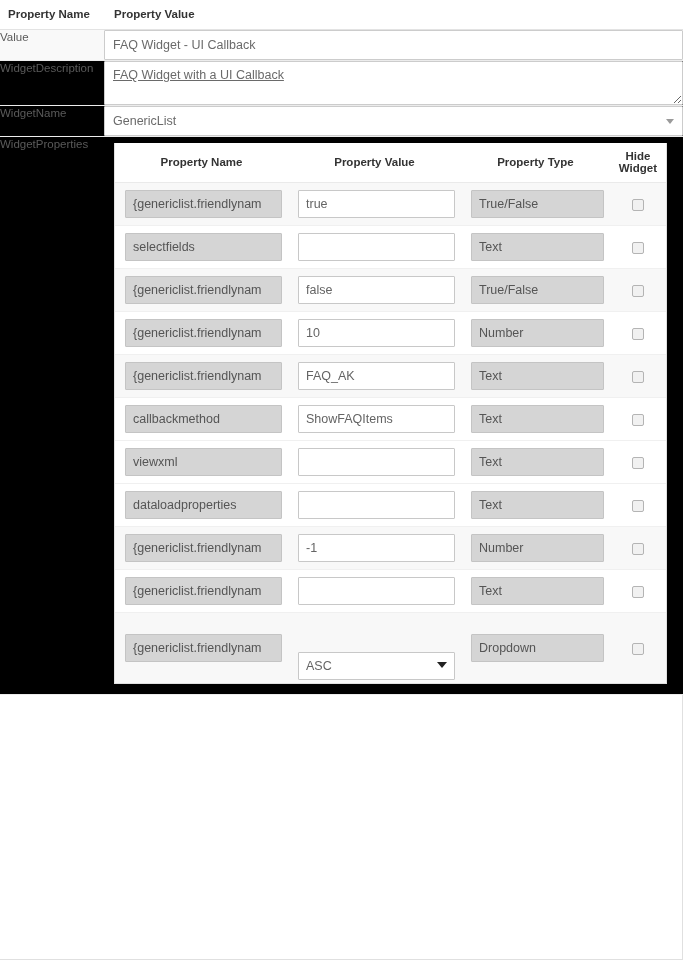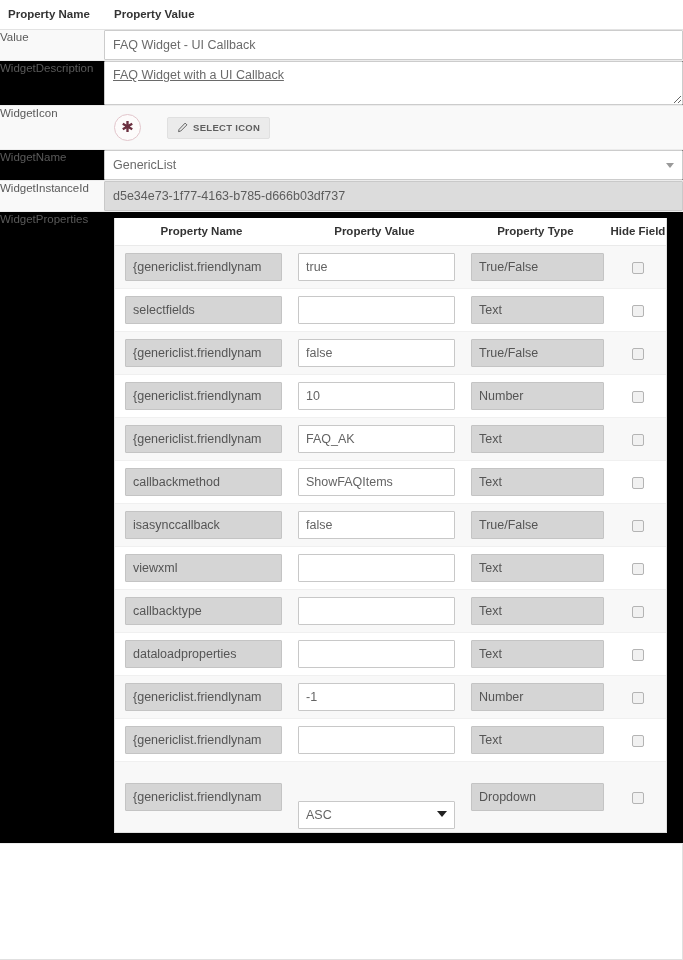--- a/index.html
+++ b/index.html
@@ -284,71 +284,49 @@
         </td>
       </tr>
 
       <tr class="row-even">
         <td class="lbl">WidgetDescription</td>
         <td class="val">
           <textarea class="ta" style="">FAQ Widget with a UI Callback</textarea>
         </td>
       </tr>
 
-      <tr class="row-odd">
-        <td class="lbl">WidgetIcon</td>
-        <td class="val" style="padding:0 16px 0 0;">
-          <div class="icon-row">
-            <div class="circ-icon">
-              <span>✱</span>
-            </div>
-            <div class="btn-select-icon">
-              <svg class="pencil" viewBox="0 0 16 16">
-                <path d="M11.8 1.6 L14.4 4.2 L5.4 13.2 L2.2 14 L3 10.8 Z" fill="none" stroke="#5e5e5e" stroke-width="1.4" stroke-linejoin="round"></path>
-              </svg>
-              <span>SELECT ICON</span>
-            </div>
-          </div>
-        </td>
-      </tr>
 
       <tr class="row-even">
         <td class="lbl">WidgetName</td>
         <td class="val">
           <div class="sel-wrap">
             <input class="txt" type="text" readonly="" value="GenericList" style="">
             <span class="caret"></span>
           </div>
         </td>
       </tr>
 
-      <tr class="row-odd">
-        <td class="lbl">WidgetInstanceId</td>
-        <td class="val">
-          <input class="txt readonly" type="text" readonly="" value="d5e34e73-1f77-4163-b785-d666b03df737" style="">
-        </td>
-      </tr>
 
       <tr class="row-even">
         <td class="lbl">WidgetProperties</td>
         <td style="padding:0;">
           <div class="inner-wrap">
             <table class="inner-table">
               <colgroup>
                 <col class="ic-name">
                   <col class="ic-value">
                   <col class="ic-type">
                   <col class="ic-hide">
               </colgroup>
               <thead>
                 <tr>
                   <th>Property Name</th>
                   <th>Property Value</th>
                   <th>Property Type</th>
-                  <th>Hide Field</th>
+                  <th>Hide Widget</th>
                 </tr>
               </thead>
               <tbody id="prop-rows">
                   <tr class="r-odd">
                     <td>
                       <input class="ifield gray" type="text" readonly="" value="{genericlist.friendlynam" style="">
                     </td>
                     <td>
                       <input class="ifield" type="text" value="true" style="">
                     </td>
@@ -410,47 +388,23 @@
                       <input class="ifield gray" type="text" readonly="" value="callbackmethod" style="">
                     </td>
                     <td>
                       <input class="ifield" type="text" value="ShowFAQItems" style="">
                     </td>
                     <td>
                       <input class="ifield gray" type="text" readonly="" value="Text" style="">
                     </td>
                     <td class="td-hide"><span class="chk"></span></td>
                   </tr>
-                  <tr class="r-odd">
-                    <td>
-                      <input class="ifield gray" type="text" readonly="" value="isasynccallback" style="">
-                    </td>
-                    <td>
-                      <input class="ifield" type="text" value="false" style="">
-                    </td>
-                    <td>
-                      <input class="ifield gray" type="text" readonly="" value="True/False" style="">
-                    </td>
-                    <td class="td-hide"><span class="chk"></span></td>
-                  </tr>
                   <tr class="r-even">
                     <td>
                       <input class="ifield gray" type="text" readonly="" value="viewxml" style="">
-                    </td>
-                    <td>
-                      <input class="ifield" type="text" style="">
-                    </td>
-                    <td>
-                      <input class="ifield gray" type="text" readonly="" value="Text" style="">
-                    </td>
-                    <td class="td-hide"><span class="chk"></span></td>
-                  </tr>
-                  <tr class="r-odd">
-                    <td>
-                      <input class="ifield gray" type="text" readonly="" value="callbacktype" style="">
                     </td>
                     <td>
                       <input class="ifield" type="text" style="">
                     </td>
                     <td>
                       <input class="ifield gray" type="text" readonly="" value="Text" style="">
                     </td>
                     <td class="td-hide"><span class="chk"></span></td>
                   </tr>
                   <tr class="r-even">

